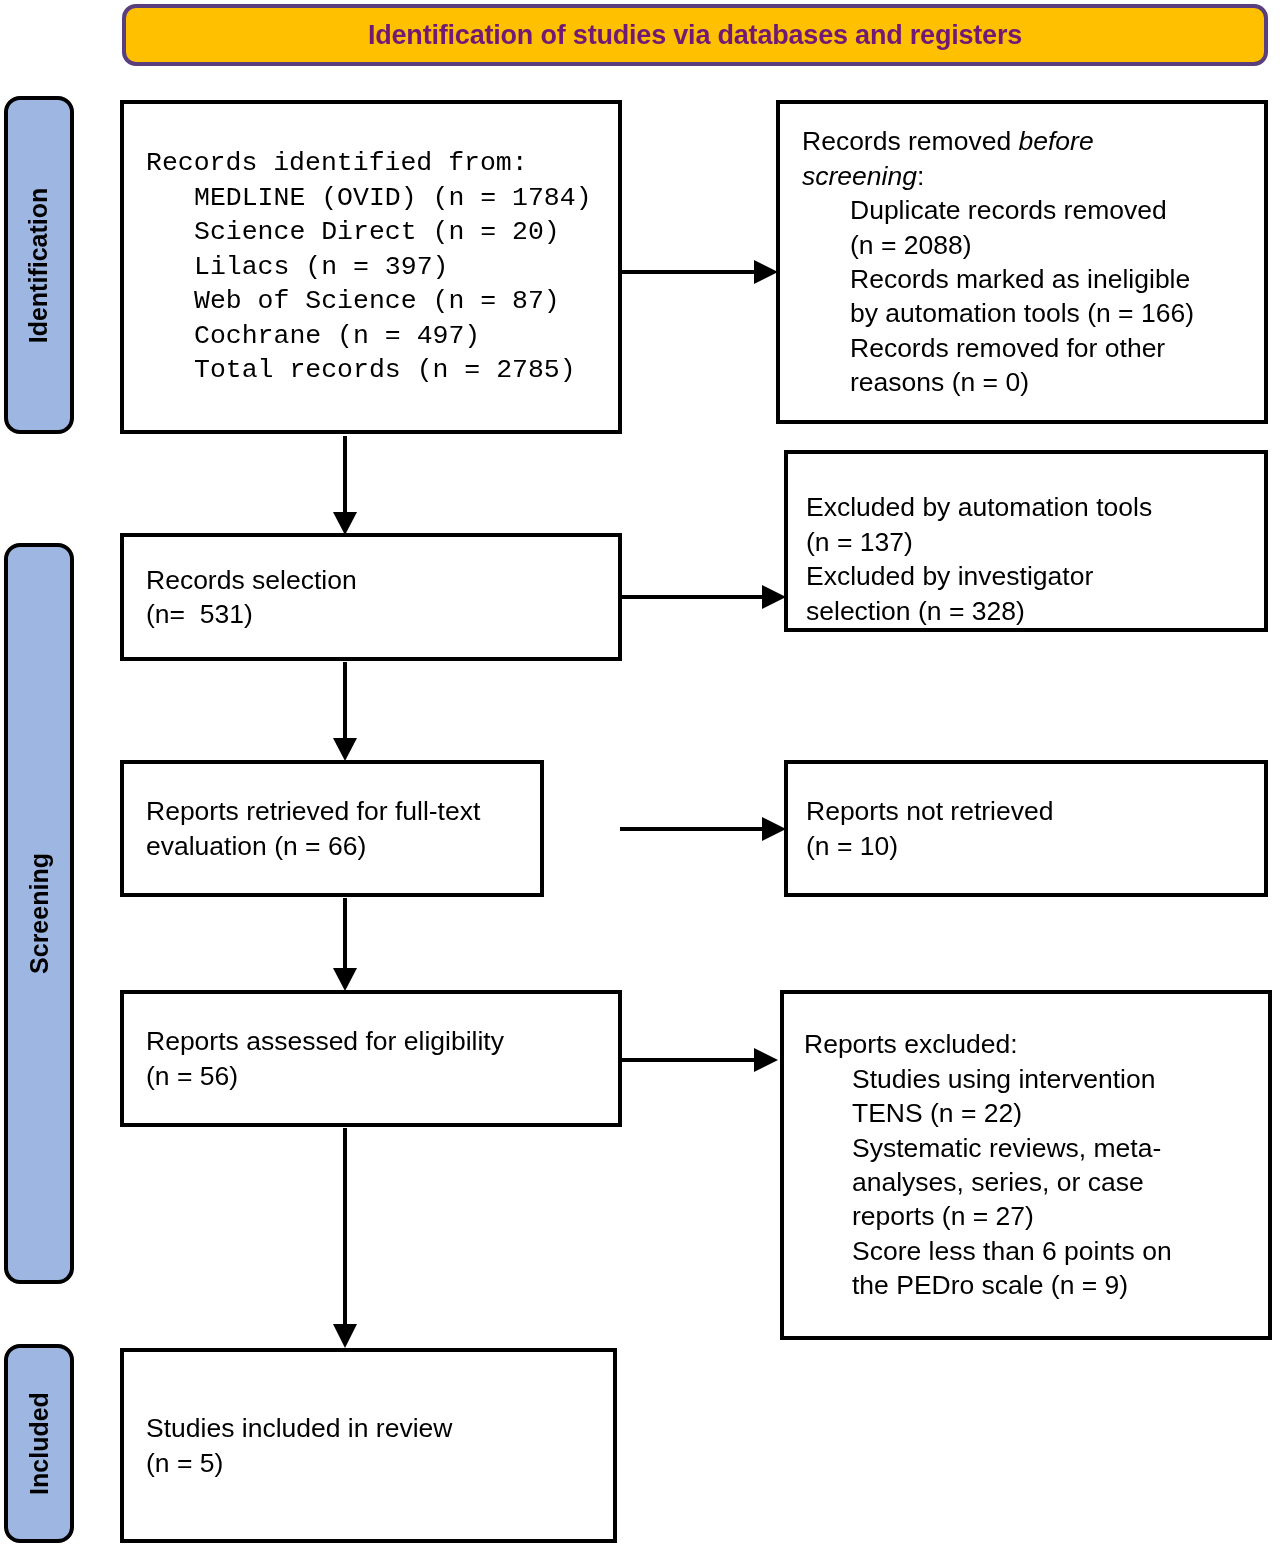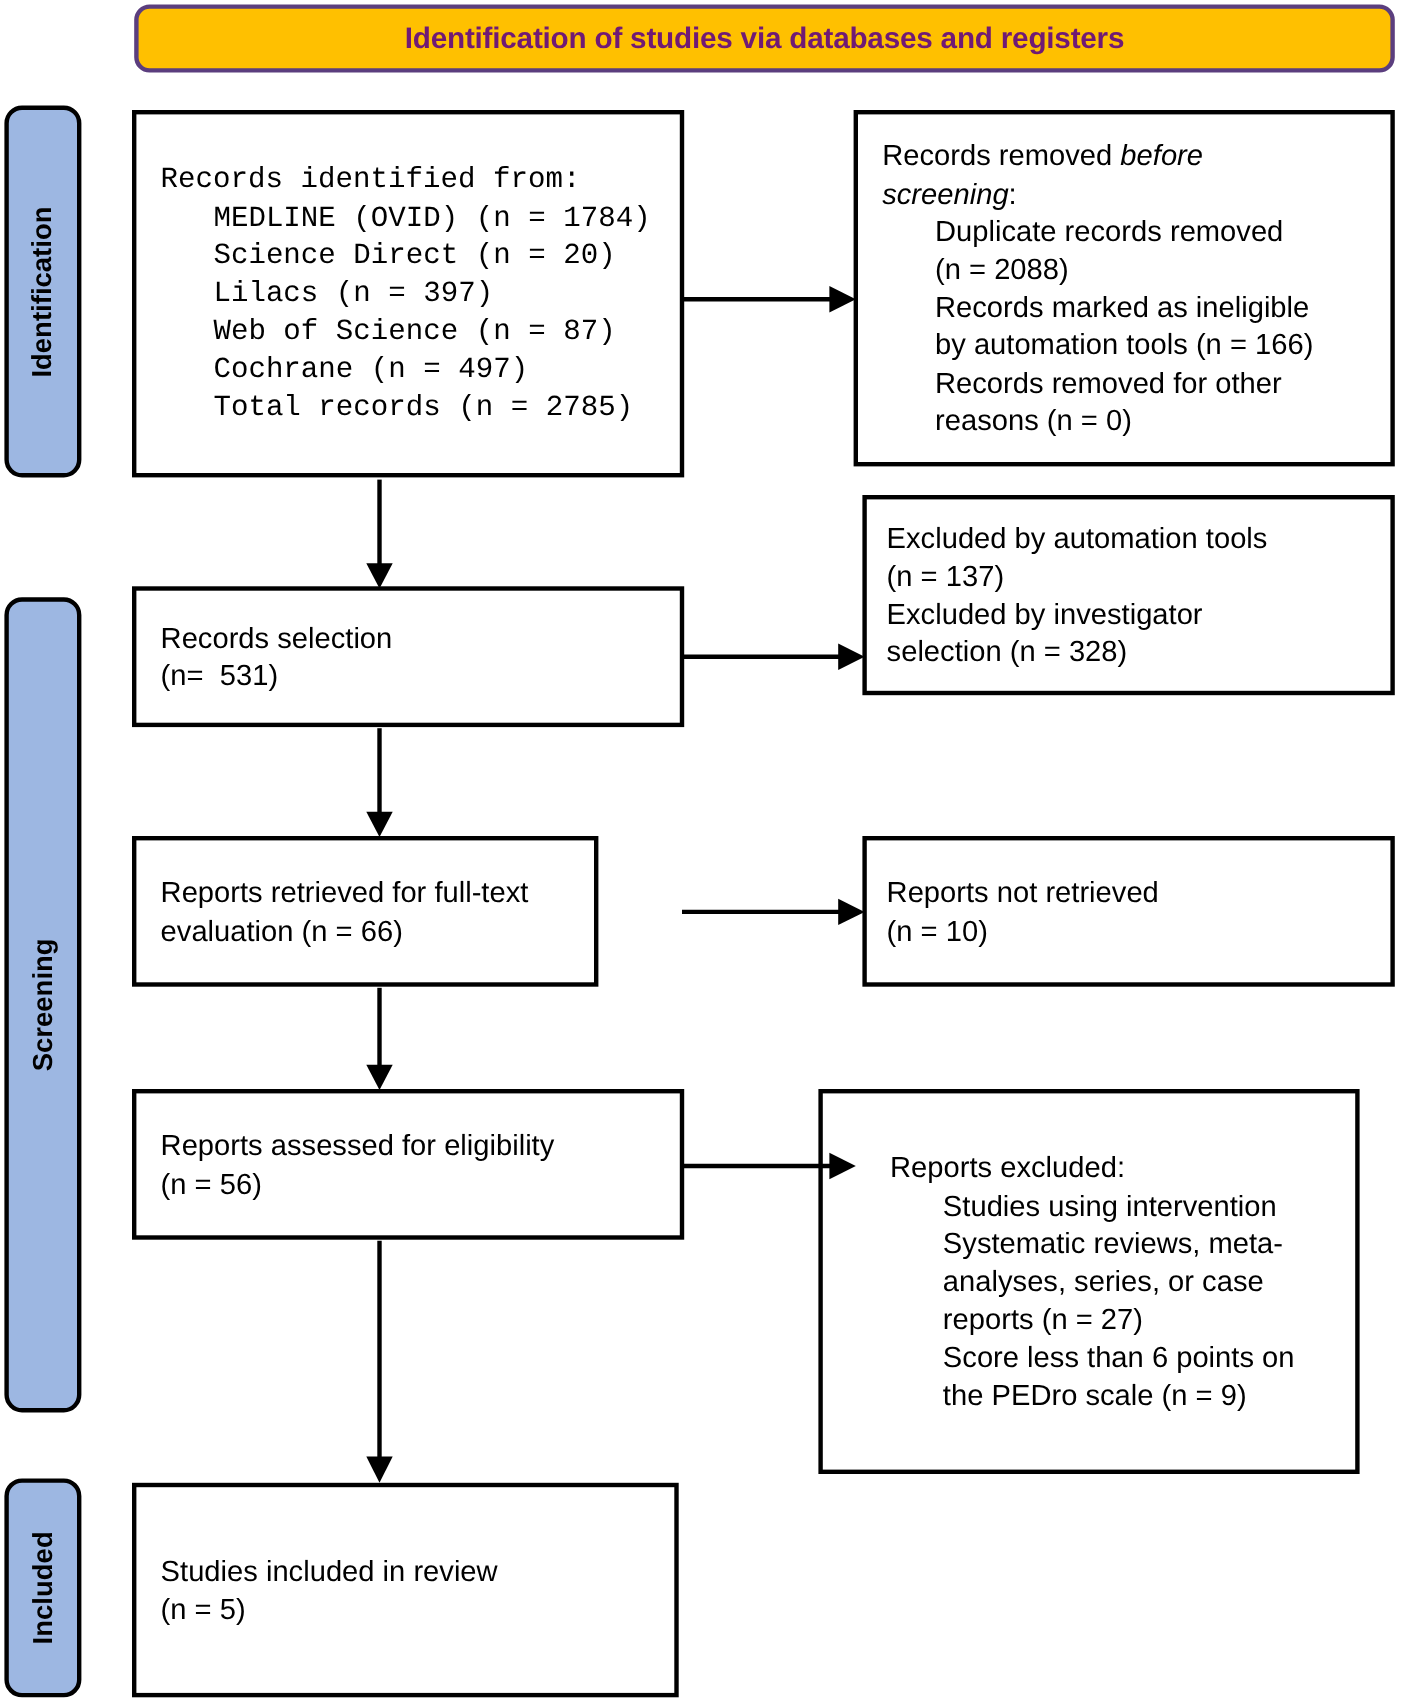--- a/index.html
+++ b/index.html
@@ -132,21 +132,21 @@
       <div class="line"><span class="ital">screening</span><span>:</span></div>
       <div class="line indent">Duplicate records removed</div>
       <div class="line indent">(n = 2088)</div>
       <div class="line indent">Records marked as ineligible</div>
       <div class="line indent">by automation tools (n = 166)</div>
       <div class="line indent">Records removed for other</div>
       <div class="line indent">reasons (n = 0)</div>
     </div>
   </div>
 
-  <div class="flow-box" style="left:784px; top:450px; width:484px; height:182px;">
+  <div class="flow-box" style="left:784px; top:450px; width:484px; height:182px;justify-content:flex-end;">
     <div class="box-body" style="padding-left:18px;">
       <div class="line">Excluded by automation tools</div>
       <div class="line">(n = 137)</div>
       <div class="line">Excluded by investigator</div>
       <div class="line">selection (n = 328)</div>
     </div>
   </div>
 
   <div class="flow-box" style="left:120px; top:533px; width:502px; height:128px;">
     <div class="box-body">
@@ -169,24 +169,25 @@
     </div>
   </div>
 
   <div class="flow-box" style="left:120px; top:990px; width:502px; height:137px;">
     <div class="box-body">
       <div class="line">Reports assessed for eligibility</div>
       <div class="line">(n = 56)</div>
     </div>
   </div>
 
-  <div class="flow-box" style="left:744px; top:990px; width:492px; height:350px;align-items:center;">
+  <div class="flow-box" style="left:780px; top:990px; width:492px; height:350px;">
     <div class="box-body" style="padding-left:20px;">
       <div class="line">Reports excluded:</div>
       <div class="line indent">Studies using intervention</div>
+      <div class="line indent">TENS (n = 22)</div>
       <div class="line indent">Systematic reviews, meta-</div>
       <div class="line indent">analyses, series, or case</div>
       <div class="line indent">reports (n = 27)</div>
       <div class="line indent">Score less than 6 points on</div>
       <div class="line indent">the PEDro scale (n = 9)</div>
     </div>
   </div>
 
   <div class="flow-box" style="left:120px; top:1348px; width:497px; height:195px;">
     <div class="box-body">

